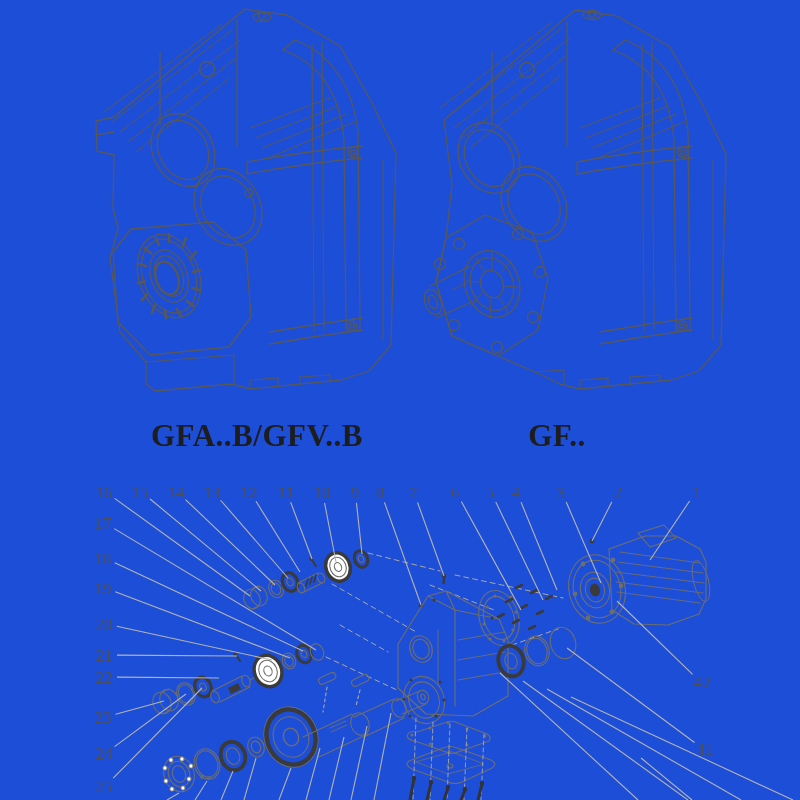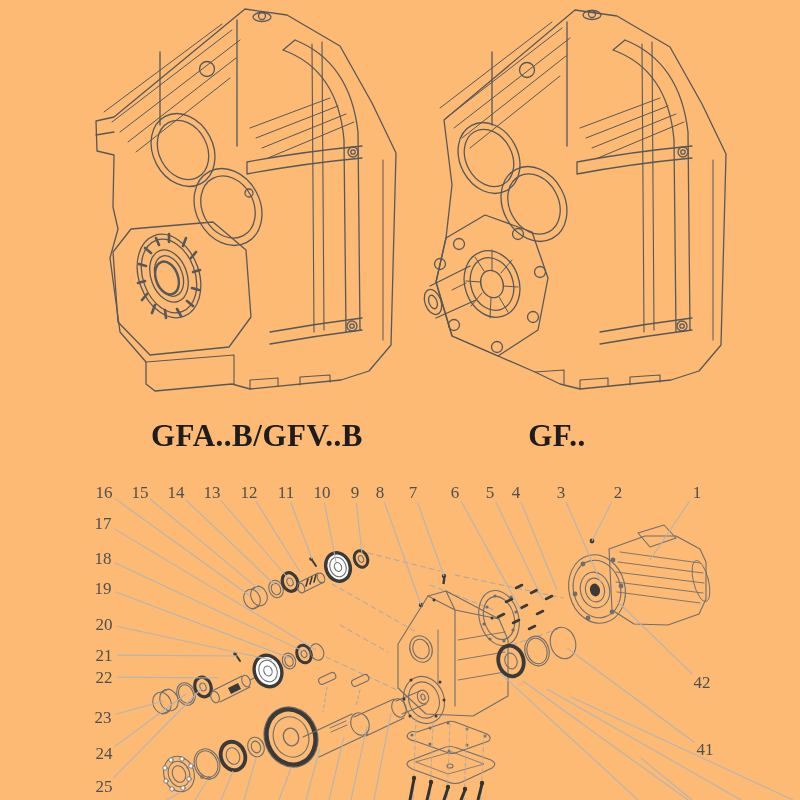--- a/index.html
+++ b/index.html
@@ -1,18 +1,18 @@
 <!DOCTYPE html>
 <html><head>
 <meta charset="utf-8">
 <style>
   html,body{margin:0;padding:0;background:#e8e8e8;}
   #stage{
     position:relative;width:800px;height:800px;margin:0 auto;
-    background:#fdba74;overflow:hidden;
+    background:#1d4ed8;overflow:hidden;
     font-family:"Liberation Serif","DejaVu Serif",serif;
   }
   svg{display:block}
   .fig-label{
     font-family:"Liberation Serif","DejaVu Serif",serif;
     font-weight:bold;font-size:31px;letter-spacing:.5px;
   }
   .callout-num{
     font-family:"Liberation Serif","DejaVu Serif",serif;
     font-size:17px;

